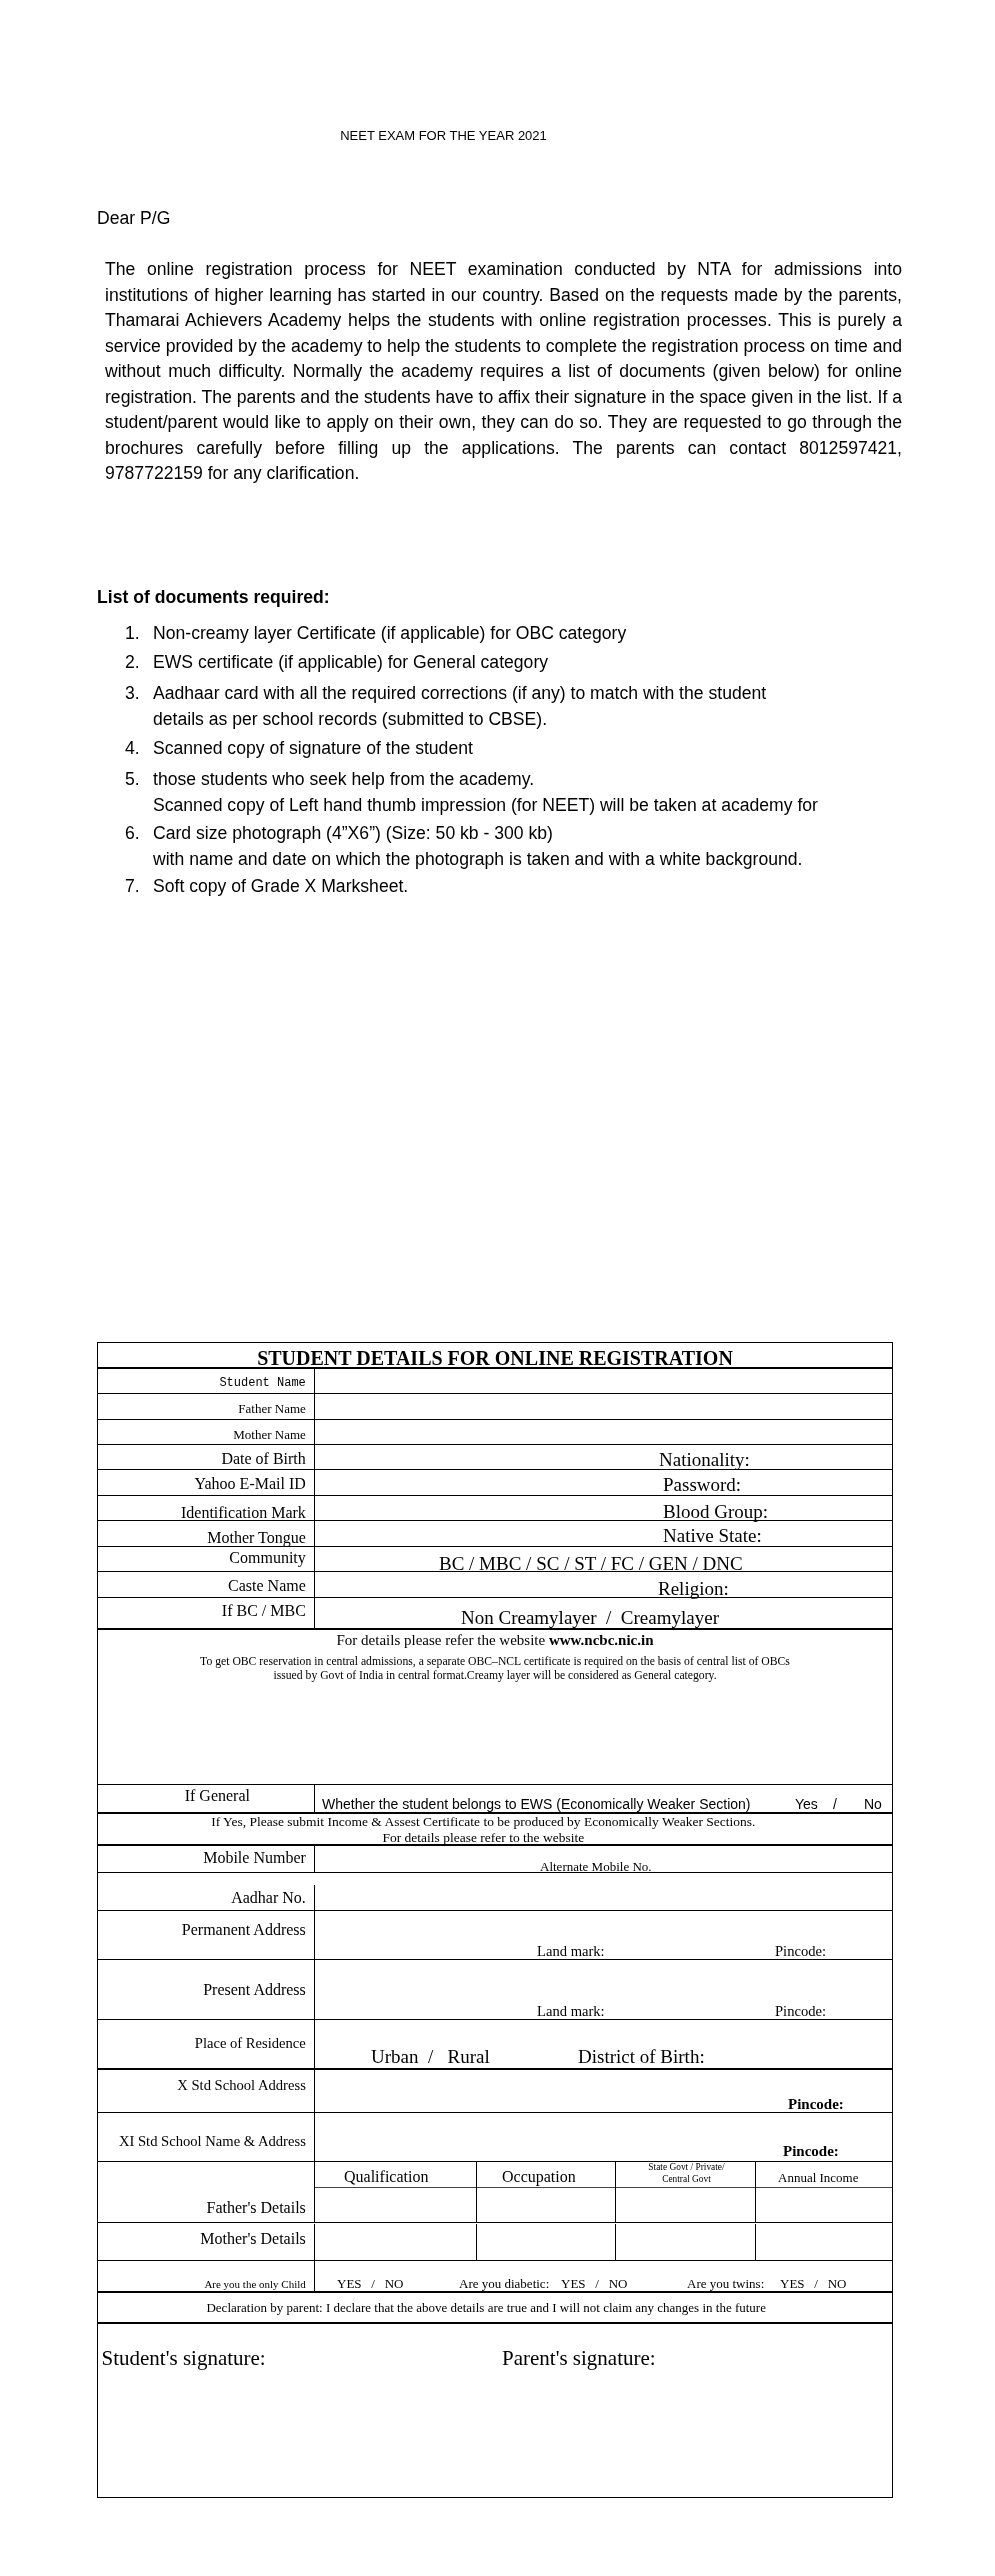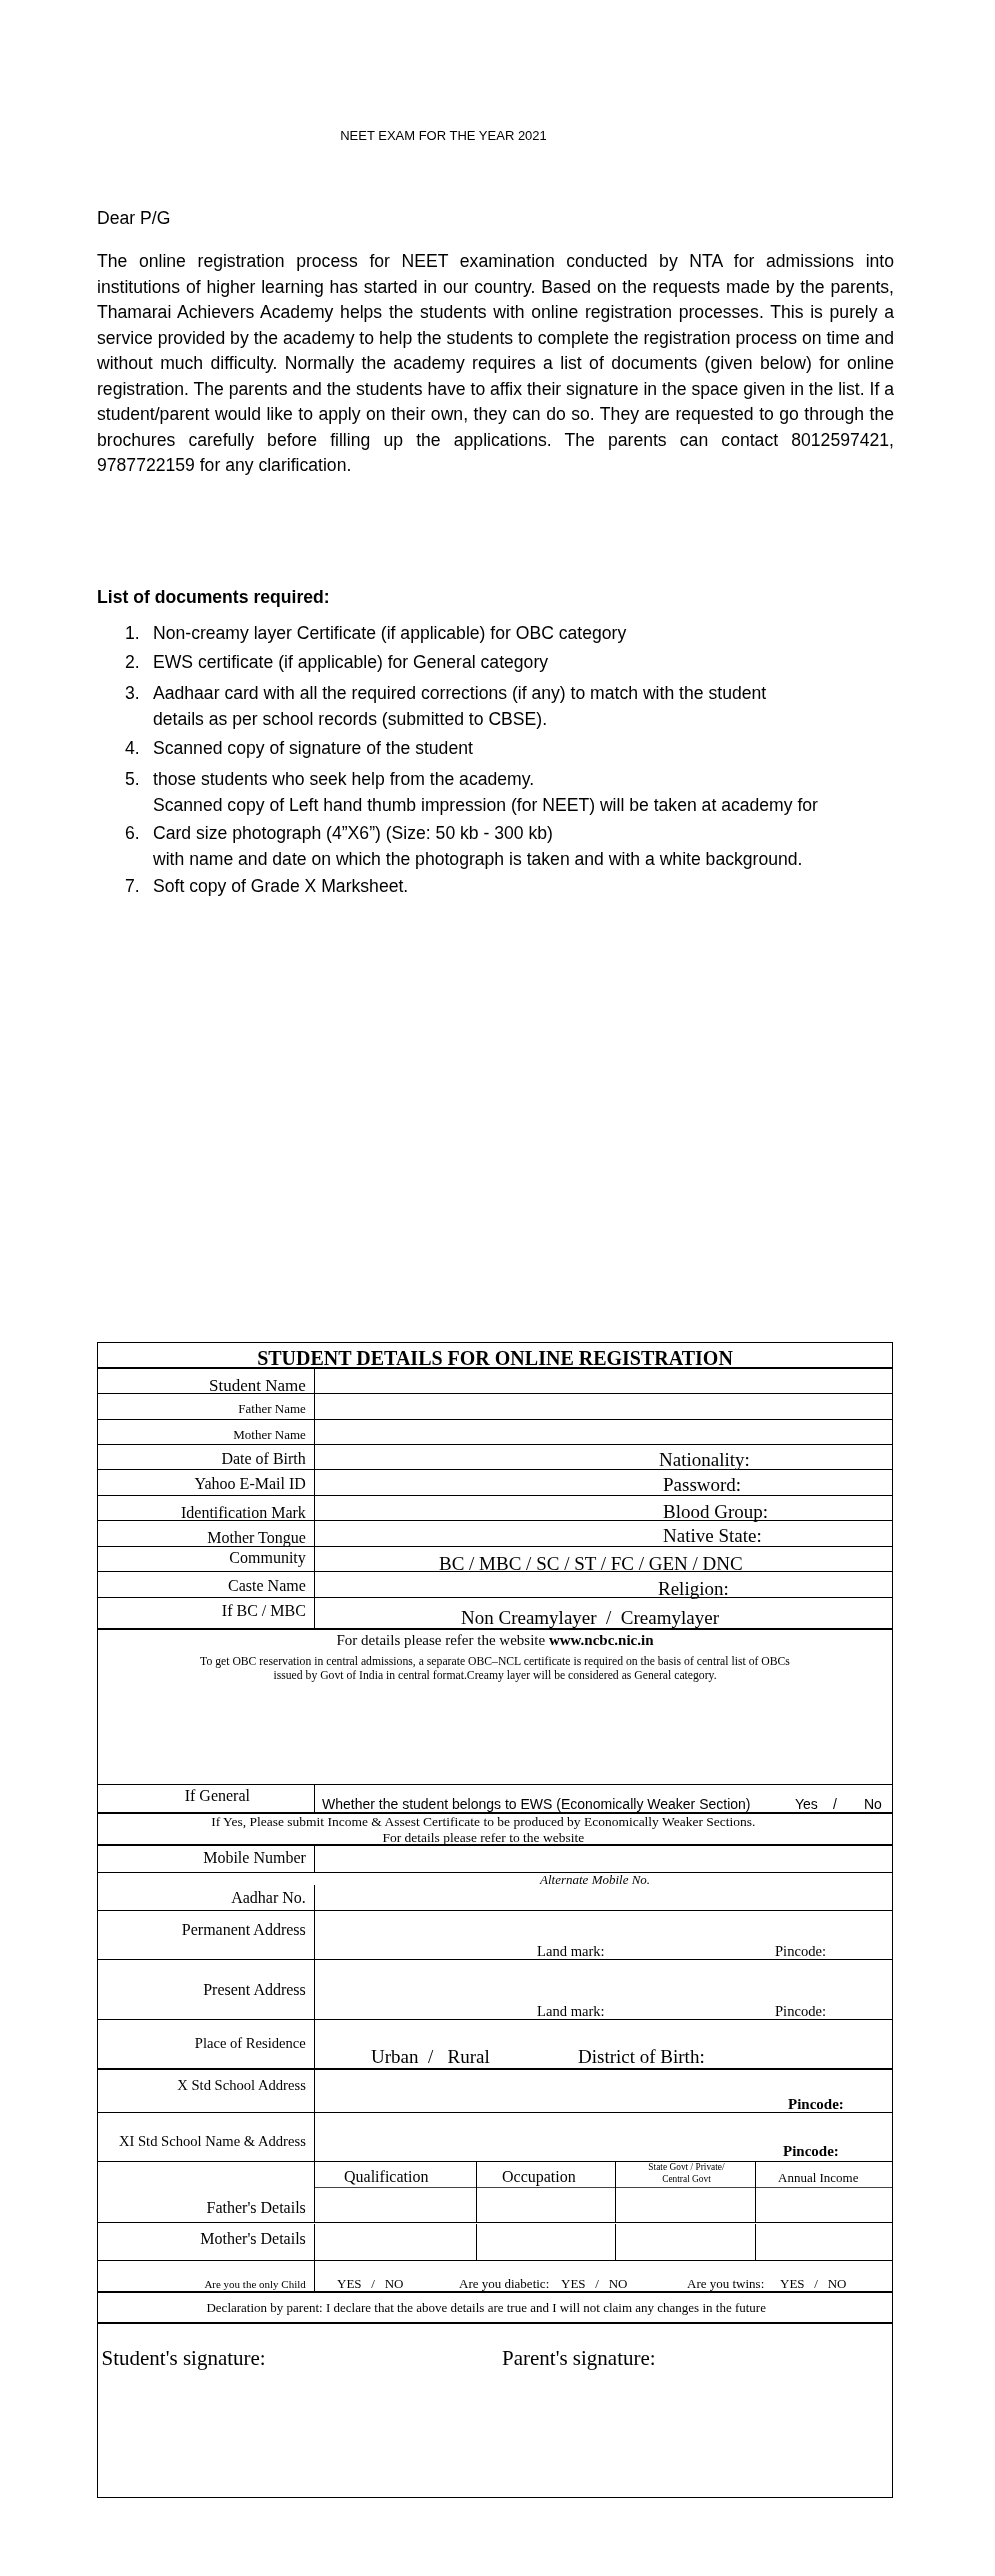--- a/index.html
+++ b/index.html
@@ -2,21 +2,21 @@
 <html style="font-size:9.4px"><head>
 <meta charset="utf-8">
 <style>
   html, body { margin:0; padding:0; background:#ffffff; }
   body { width:995px; height:2576px; position:relative; overflow:hidden; color:#000; }
   .sans { font-family: "Liberation Sans", "DejaVu Sans", sans-serif; }
   .serif { font-family: "Liberation Serif", "DejaVu Serif", serif; }
 
   .title { position:absolute; left:0; width:887px; top:128px; text-align:center; font-size:13px; }
   .salutation { position:absolute; left:97px; top:208px; font-size:17.6px; }
-  .intro { position:absolute; left:97px; width:797px; top:249px; font-size:17.6px; line-height:25.5px; text-align:justify; margin:0; }
+  .intro { position:absolute; left:97px; width:797px; top:249px; font-size:17.6px; line-height:25.5px; text-align:justify; margin:8px; }
   .list-heading { position:absolute; left:97px; top:587px; font-size:17.6px; font-weight:bold; }
   .doc-list { position:absolute; left:97px; top:621px; width:808px; margin:0; padding:0; list-style:none; font-size:17.6px; }
   .doc-list li { position:relative; padding-left:56px; line-height:24.6px; margin-bottom:4.7px; }
   .doc-list li .num { position:absolute; left:28px; top:0; }
   .doc-list li .line2 { display:block; }
   .doc-list li.tight { line-height:22px; }
 
   
   .form { position:absolute; left:97px; top:1342px; width:796px; height:1156px; border:1.8px solid #000; box-sizing:border-box; }
   .row { position:absolute; left:0; right:0; border-bottom:1.2px solid #000; box-sizing:border-box; }
@@ -60,21 +60,21 @@
 </ol>
 
 <div class="form serif">
 
   <div class="row thick" style="top:0;height:26px;">
     <div class="center-full" style="top:3.5px;font-size:20px;font-weight:bold;">STUDENT DETAILS FOR ONLINE REGISTRATION</div>
   </div>
 
   <div class="row" style="top:26px;height:25px;">
     <div class="lbl">
-        <span style="top:7px;font-size:17px;">Student Name</span>
+        <span style="top:7px;font-size:12px;font-family:Liberation Mono, monospace;">Student Name</span>
       </div>
     <div class="val"></div>
   </div>
 
   <div class="row" style="top:51px;height:26px;">
     <div class="lbl">
         <span style="top:7px;font-size:13px;">Father Name</span>
       </div>
     <div class="val"></div>
   </div>
@@ -172,21 +172,21 @@
   <div class="row thick" style="top:471px;height:32px;">
     <div class="center-full" style="top:0px;font-size:13.5px;margin-left:-23.4px;">If Yes, Please submit Income &amp; Assest Certificate to be produced by Economically Weaker Sections.</div>
     <div class="center-full" style="top:16px;font-size:13.5px;margin-left:-23.4px;">For details please refer to the website</div>
   </div>
 
   <div class="row" style="top:502px;height:28px;">
     <div class="lbl">
         <span style="top:3.5px;font-size:16px;">Mobile Number</span>
       </div>
     <div class="val">
-      <span class="t" style="left:225px;top:27px;font-size:13px;font-style:italic;">Alternate Mobile No.</span>
+      <span class="t" style="left:225px;top:14px;font-size:13px;">Alternate Mobile No.</span>
     </div>
   </div>
 
   <div class="row" style="top:542px;height:26px;">
     <div class="lbl">
         <span style="top:3.5px;font-size:16px;">Aadhar No.</span>
       </div>
     <div class="val"></div>
   </div>
 

